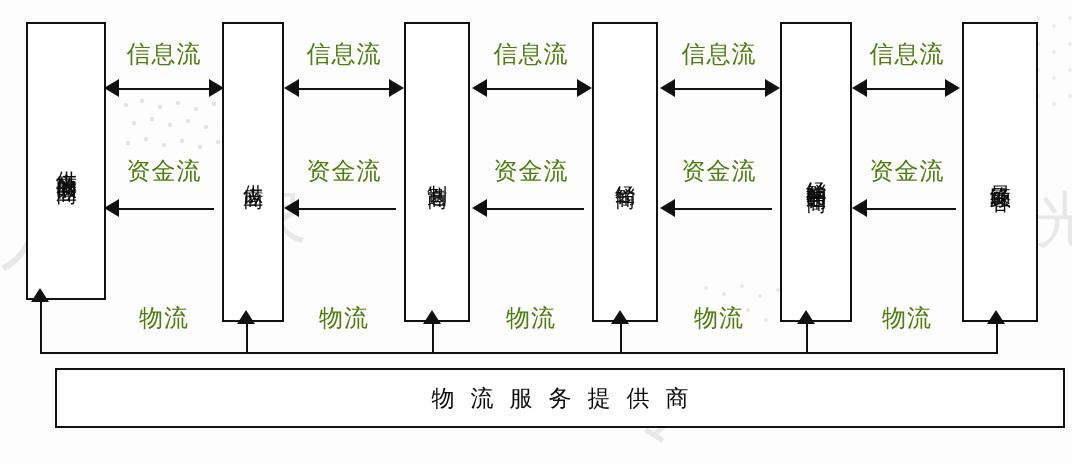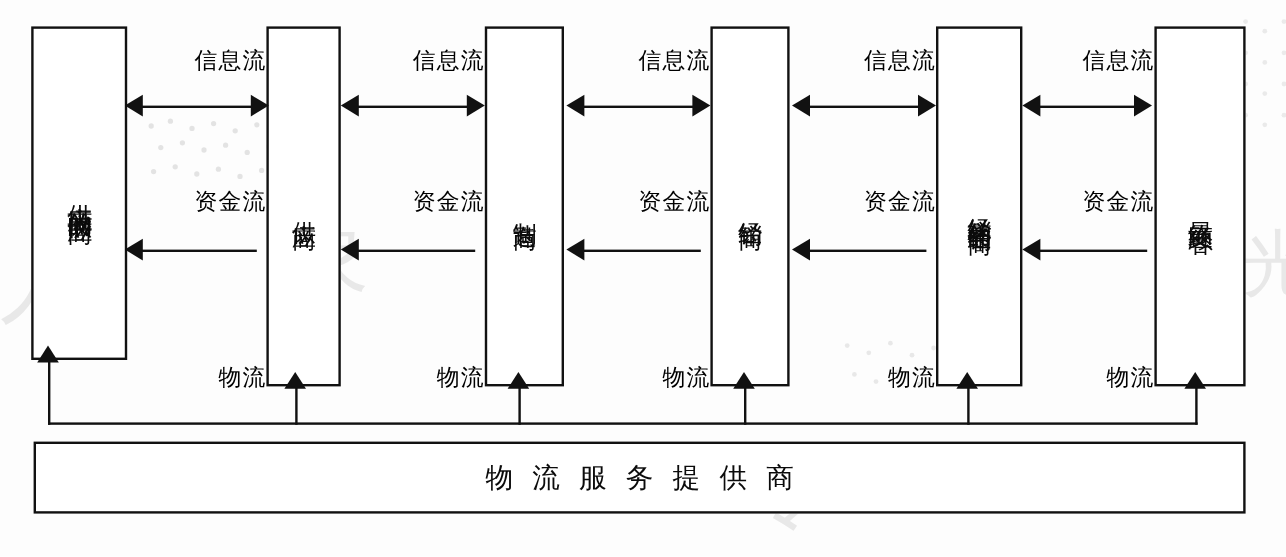--- a/index.html
+++ b/index.html
@@ -50,34 +50,35 @@
   
   .provider {
     position: absolute;
     border: 2px solid #111;
     background: #ffffff;
     box-sizing: border-box;
     display: flex;
     align-items: center;
     justify-content: center;
     z-index: 5;
+    margin-left: 27px;
   }
   .provider .ptext {
     font-size: 23px;
     letter-spacing: 16px;
     color: #0b0b0b;
     padding-left: 16px;
   }
 
   
   .arrow-label {
     position: absolute;
-    font-size: 19px;
-    color: #000000;
-    text-align: right;
+    font-size: 24px;
+    color: #4d7c0f;
+    text-align: center;
     white-space: nowrap;
     z-index: 6;
     letter-spacing: 1px;
   }
   .hline {
     position: absolute;
     height: 0;
     border-top: 2.5px solid #111;
     z-index: 4;
   }

